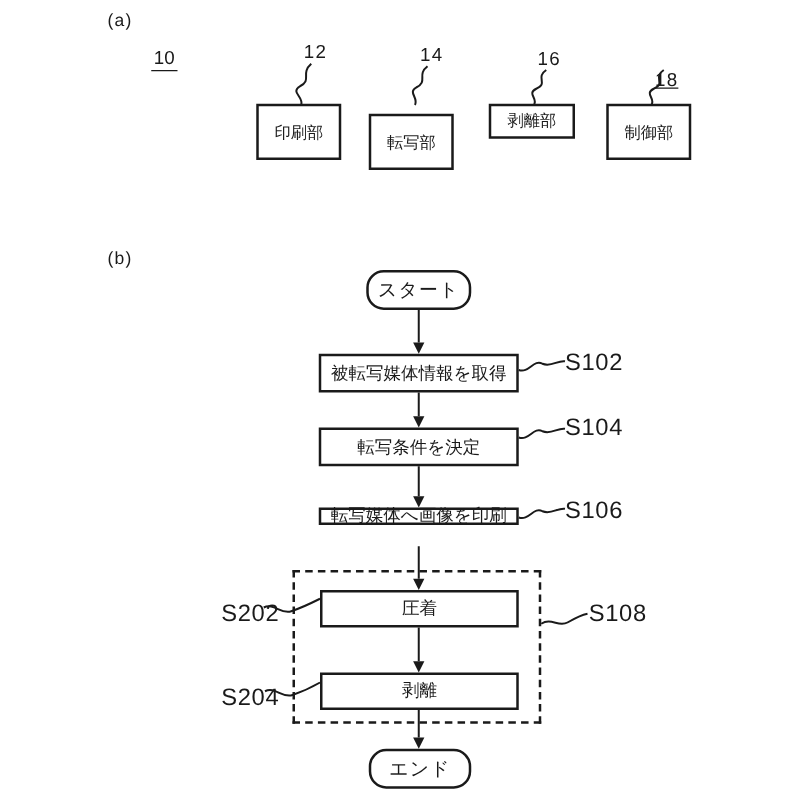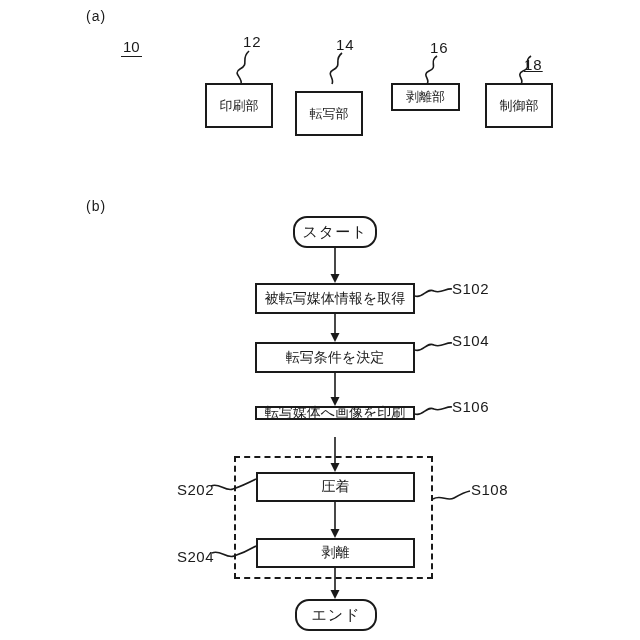--- a/index.html
+++ b/index.html
@@ -22,21 +22,21 @@
     box-sizing:border-box;border:2px solid #1a1a1a;background:#ffffff;
     display:flex;align-items:center;justify-content:center;
     font-size:14px;z-index:2;
   }
   .terminal{
     box-sizing:border-box;border:2px solid #1a1a1a;background:#ffffff;
     border-radius:14px;
     display:flex;align-items:center;justify-content:center;
     font-size:15px;z-index:2;letter-spacing:1px;
   }
-  .step-ref{font-size:15px;letter-spacing:0.5px;z-index:3;}
+  .step-ref{font-size:19px;letter-spacing:0.5px;z-index:3;}
   .dashed-group{
     box-sizing:border-box;border:2px dashed #1a1a1a;background:transparent;z-index:1;
   }
   svg.connectors{position:absolute;left:0;top:0;z-index:4;pointer-events:none;}
   svg.connectors path,svg.connectors line{stroke:#1a1a1a;stroke-width:1.6;fill:none;}
   svg.connectors polygon{fill:#1a1a1a;stroke:none;}
 </style>
 </head>
 <body>
 

